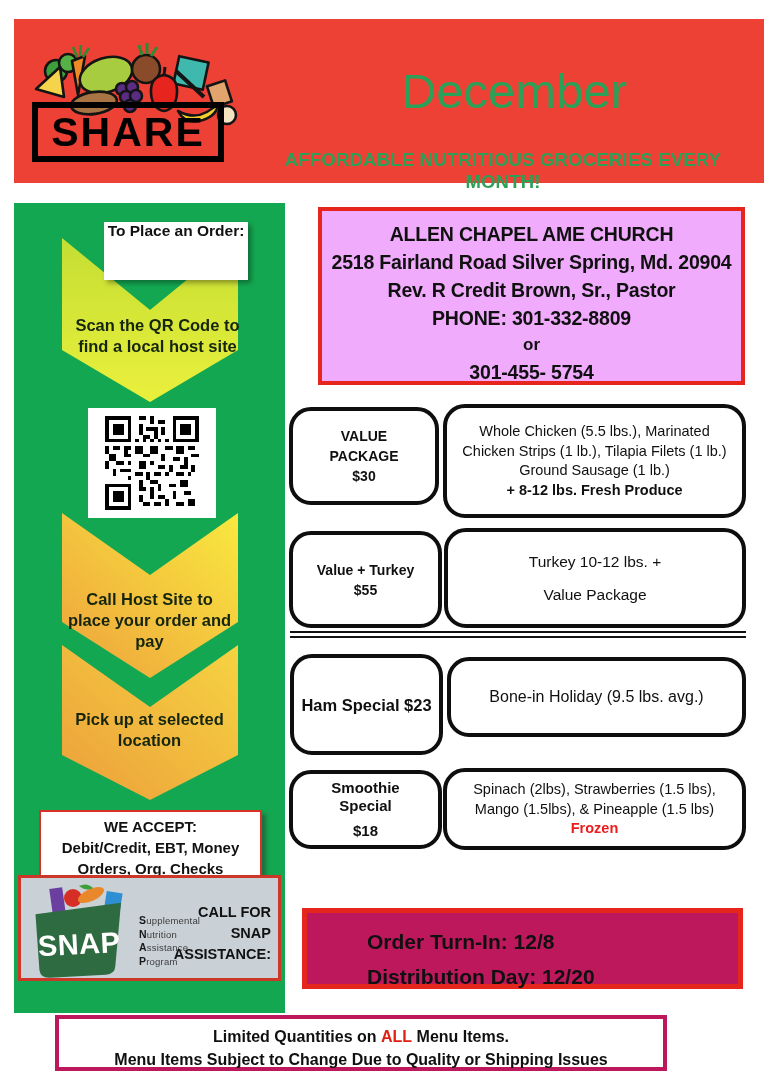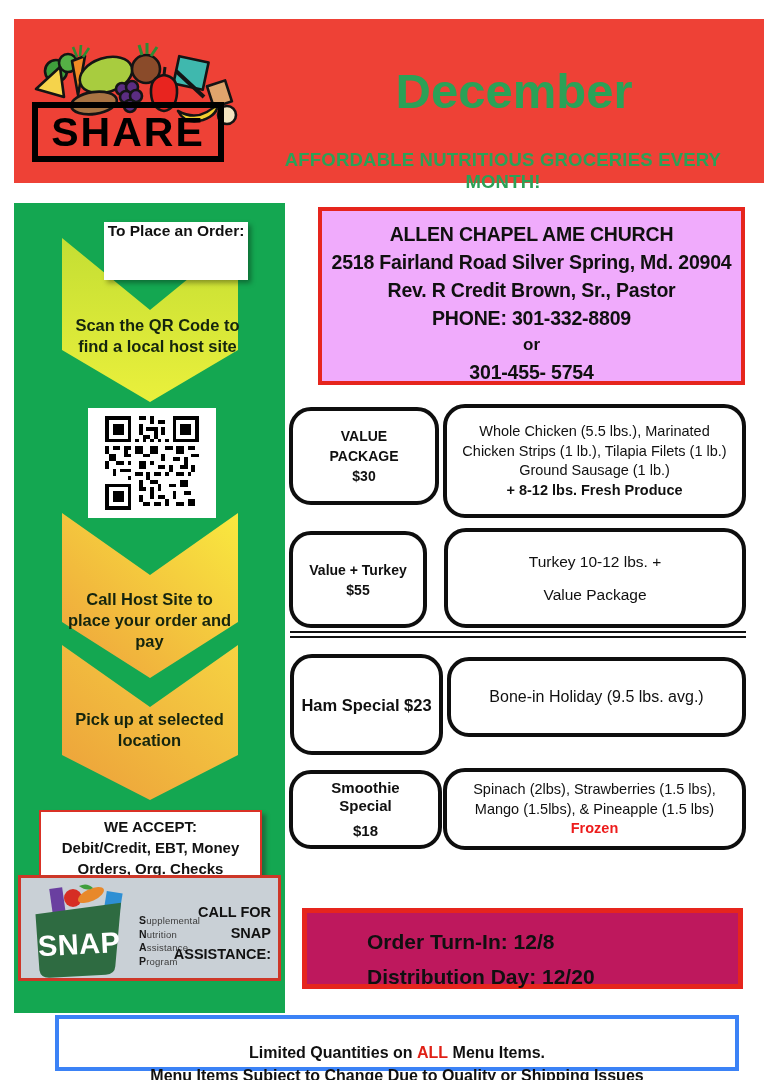--- a/index.html
+++ b/index.html
@@ -12,21 +12,21 @@
   
   .banner { position:absolute; left:14px; top:19px; width:752px; height:164px; background:#ee4136; }
   .produce-svg { position:absolute; left:16px; top:12px; width:208px; height:104px; }
   .share-box {
     position:absolute; left:18px; top:83px; width:192px; height:60px;
     border:6px solid #000; display:flex; align-items:center; justify-content:center;
     font-weight:900; font-size:41px; letter-spacing:2px; color:#000;
   }
   .month {
     position:absolute; left:290px; width:420px; top:44px; text-align:center;
-    font-size:49px; font-weight:700; color:#2ba157;
+    font-size:49px; font-weight:400; color:#2ba157;
   }
   .tagline {
     position:absolute; left:236px; width:506px; top:130px; text-align:center;
     font-size:18.5px; font-weight:700; color:#2ba157; letter-spacing:.2px;
   }
   
   .sidebar { position:absolute; left:14px; top:203px; width:271px; height:810px; background:#14a751; }
   .chevrons { position:absolute; left:0; top:0; width:271px; height:810px; }
   .cream-box {
     position:absolute; left:71px; top:19px; width:144px; height:58px; background:#ffffff;
@@ -69,44 +69,44 @@
   .church-box .sm { font-size:17px; line-height:26px; }
   .mbox {
     position:absolute; border:4px solid #0e0e0e; border-radius:22px; background:#fff;
     display:flex; flex-direction:column; justify-content:center; align-items:center;
     text-align:center; color:#101010;
   }
   .mname { font-weight:700; font-size:14px; line-height:20px; }
   .mdesc { font-weight:500; font-size:14.5px; line-height:19.5px; }
   .r0n { left:289px; top:407px; width:150px; height:98px; }
   .r0d { left:443px; top:404px; width:303px; height:114px; }
-  .r1n { left:289px; top:531px; width:138px; height:97px; font-size:16.5px; }
+  .r1n { left:289px; top:531px; width:153px; height:97px; font-size:16.5px; }
   .r1d { left:444px; top:528px; width:302px; height:100px; }
   .r1d .mdesc { line-height:33px; font-size:15.5px; }
   .divider { position:absolute; left:290px; top:631px; width:456px; height:7px;
     border-top:2.5px solid #111; border-bottom:2.5px solid #111; }
   .r2n { left:290px; top:654px; width:153px; height:101px; }
   .r2n .mname { font-size:16.5px; }
   .r2d { left:447px; top:657px; width:299px; height:80px; }
   .r2d .mdesc { font-size:16px; }
   .r3n { left:289px; top:770px; width:153px; height:79px; }
   .r3n .mname { font-size:15px; line-height:18px; }
   .r3n .price { margin-top:7px; }
   .r3d { left:443px; top:768px; width:303px; height:82px; }
   .frozen { color:#ed1c1c; font-weight:700; font-size:14.5px; line-height:19px; }
   .bold-line { font-weight:700; }
   .order-box {
     position:absolute; left:302px; top:908px; width:441px; height:81px;
     border:5px solid #e6251d; background:#be185d; padding:11px 0 0 60px;
     font-size:21px; font-weight:700; color:#101010; line-height:35px;
   }
   .footer-box {
-    position:absolute; left:55px; top:1015px; width:684px; height:56px;
-    border:4px solid #3b82f6; background:#fff; text-align:center;
-    font-size:16px; font-weight:600; color:#101010; line-height:23px; padding-top:22px;
+    position:absolute; left:55px; top:1015px; width:612px; height:56px;
+    border:4px solid #be185d; background:#fff; text-align:center;
+    font-size:16px; font-weight:600; color:#101010; line-height:23px; padding-top:6px;
   }
   .footer-box .em { color:#e02015; font-weight:700; }
 </style>
 </head>
 <body>
 
 <div class="page">
 
   <div class="banner">
     <svg class="produce-svg" viewBox="0 0 208 104">

